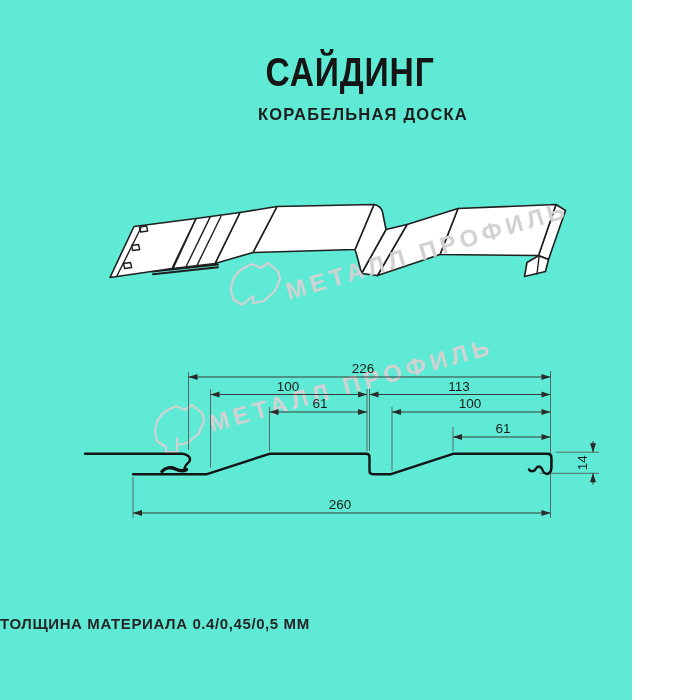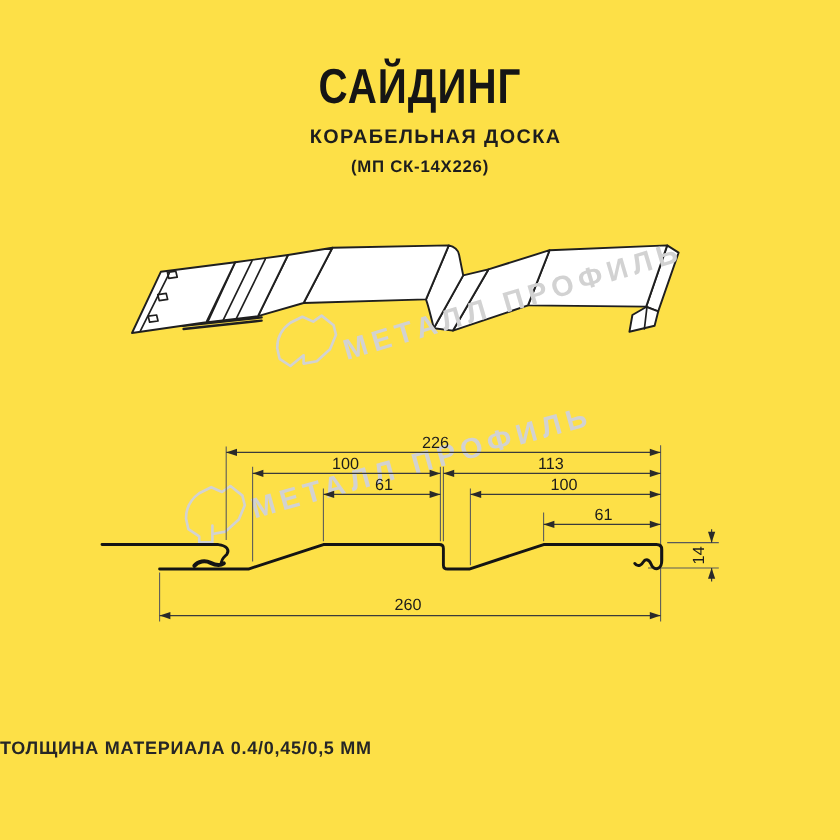--- a/index.html
+++ b/index.html
@@ -1,17 +1,17 @@
 <!DOCTYPE html>
 <html><head>
 <meta charset="utf-8">
 <style>
   html,body{margin:0;padding:0;background:#fff;}
   .page{
-    position:relative;width:700px;height:700px;background:#fde047;overflow:hidden;
+    position:relative;width:632px;height:700px;background:#5eead4;overflow:hidden;
     font-family:"Liberation Sans",sans-serif;
   }
   .header{position:absolute;top:52px;left:0;width:700px;text-align:center;z-index:3;}
   .title-main{
     margin:0;font-size:41px;font-weight:800;letter-spacing:1px;color:#151515;
     transform:scaleX(0.82);transform-origin:center top;line-height:1;
   }
   .title-sub{
     margin:13px 0 0 0;font-size:16.5px;font-weight:700;letter-spacing:1.2px;color:#1d1d1d;line-height:1;padding-left:26px;
   }
@@ -34,21 +34,20 @@
   .wm-logo{fill:none;stroke:#d2d2d2;stroke-width:2.2;stroke-linejoin:round;}
 </style>
 </head>
 <body>
 
 <div class="page">
 
   <div class="header">
     <h1 class="title-main">САЙДИНГ</h1>
     <div class="title-sub">КОРАБЕЛЬНАЯ ДОСКА</div>
-    <div class="title-code">(МП СК-14Х226)</div>
   </div>
 
   <svg class="drawing" viewBox="0 0 700 700" xmlns="http://www.w3.org/2000/svg">
 
     <g>
 
       <path class="face" d="M556,204.5 L565.5,210.5 L548.5,259.5 L538.5,255.5 Z"></path>
       <path class="face" d="M548.5,259.5 L545.5,271.5 L524.5,276.5 L527,262.5 L538.5,255.8 Z"></path>
       <path class="edge" d="M537,274 L539,257"></path>
 

